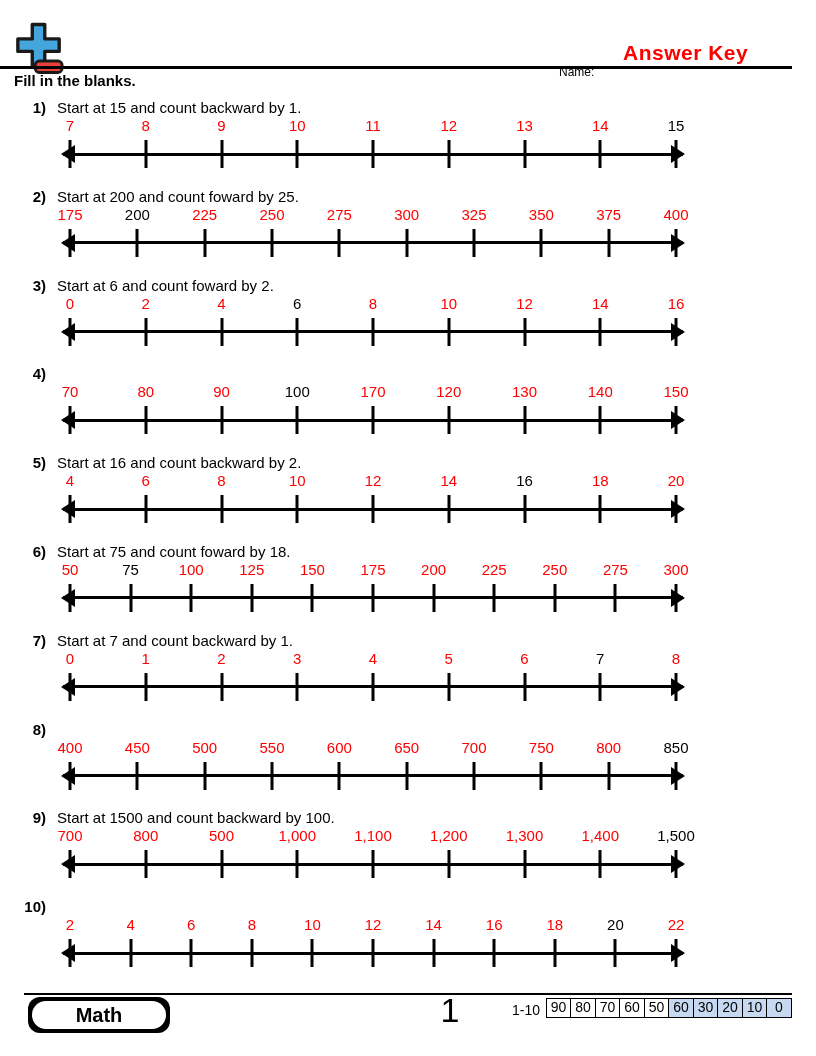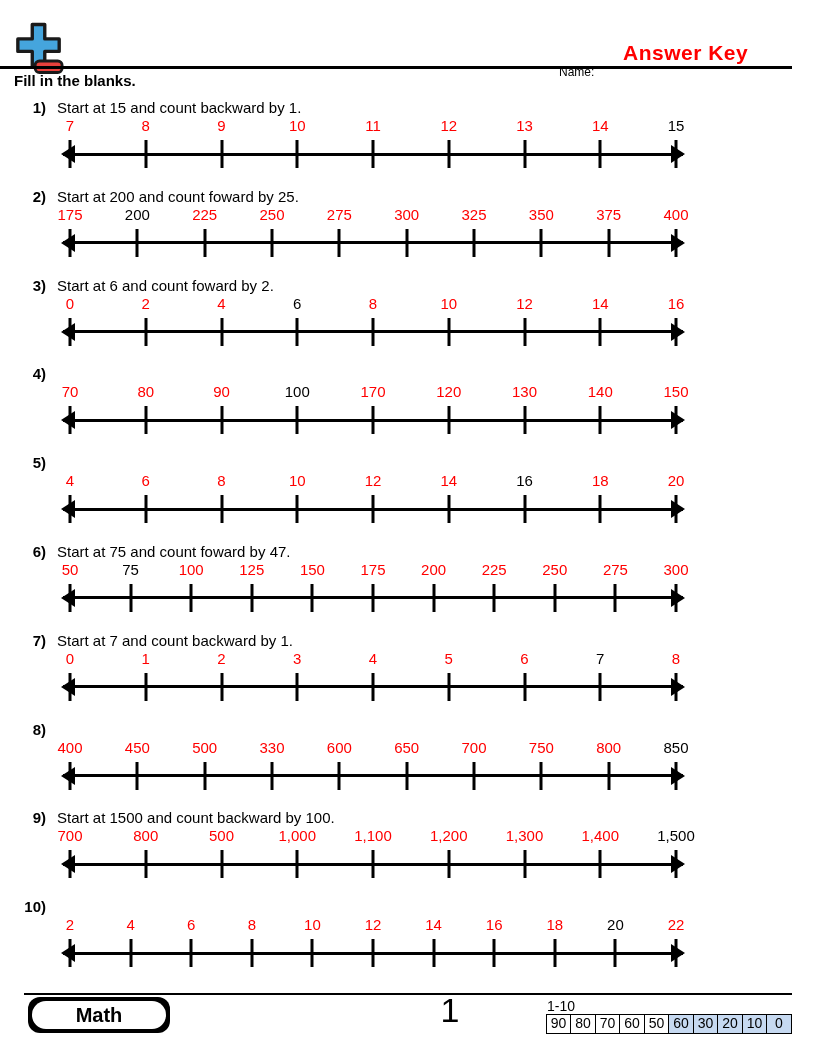--- a/index.html
+++ b/index.html
@@ -50,21 +50,21 @@
   .footer-rule { position: absolute; left: 24px; top: 993px; width: 768px; height: 2px; background: #000; }
   .math-badge { position: absolute; left: 28px; top: 997px; width: 142px; height: 36px; background: #000; border-radius: 12px; }
   .math-inner {
     position: absolute; left: 4px; right: 4px; top: 4px; bottom: 4px;
     background: #fff; border-radius: 20px;
     display: flex; align-items: center; justify-content: center;
     font-size: 20px; font-weight: bold;
   }
   .website { position: absolute; left: 180px; top: 1013px; font-size: 17px; }
   .page-num { position: absolute; left: 420px; top: 991px; width: 60px; text-align: center; font-size: 34px; }
-  .score-row { position: absolute; right: 24px; top: 998px; display: flex; align-items: flex-start; flex-direction: column; }
+  .score-row { position: absolute; right: 24px; top: 998px; display: flex; align-items: flex-end; }
   .score-label { font-size: 14px; margin-right: 7px; }
   .score-cell {
     width: 26px; height: 20px; border: 1.5px solid #000; margin-left: -1.5px;
     text-align: center; font-size: 14px; line-height: 17px; background: #fff;
   }
   .score-cell.shaded { background: #c6d9f1; }
 </style>
 </head>
 <body>
 
@@ -203,20 +203,21 @@
           <div class="nl-tick" style="left:50.000%"></div>
           <div class="nl-tick" style="left:62.500%"></div>
           <div class="nl-tick" style="left:75.000%"></div>
           <div class="nl-tick" style="left:87.500%"></div>
           <div class="nl-tick" style="left:100.000%"></div>
         </div>
       </div>
       <div class="problem">
         <div class="p-head">
           <span class="p-num">5)</span>
+          <span class="p-text">Start at 16 and count backward by 2.</span>
         </div>
         <div class="p-labels">
           <span class="lbl red" style="left:0.000%">4</span>
           <span class="lbl red" style="left:12.500%">6</span>
           <span class="lbl red" style="left:25.000%">8</span>
           <span class="lbl red" style="left:37.500%">10</span>
           <span class="lbl red" style="left:50.000%">12</span>
           <span class="lbl red" style="left:62.500%">14</span>
           <span class="lbl" style="left:75.000%">16</span>
           <span class="lbl red" style="left:87.500%">18</span>
@@ -233,21 +234,21 @@
           <div class="nl-tick" style="left:50.000%"></div>
           <div class="nl-tick" style="left:62.500%"></div>
           <div class="nl-tick" style="left:75.000%"></div>
           <div class="nl-tick" style="left:87.500%"></div>
           <div class="nl-tick" style="left:100.000%"></div>
         </div>
       </div>
       <div class="problem">
         <div class="p-head">
           <span class="p-num">6)</span>
-          <span class="p-text">Start at 75 and count foward by 47.</span>
+          <span class="p-text">Start at 75 and count foward by 18.</span>
         </div>
         <div class="p-labels">
           <span class="lbl red" style="left:0.000%">50</span>
           <span class="lbl" style="left:10.000%">75</span>
           <span class="lbl red" style="left:20.000%">100</span>
           <span class="lbl red" style="left:30.000%">125</span>
           <span class="lbl red" style="left:40.000%">150</span>
           <span class="lbl red" style="left:50.000%">175</span>
           <span class="lbl red" style="left:60.000%">200</span>
           <span class="lbl red" style="left:70.000%">225</span>
@@ -304,21 +305,21 @@
         </div>
       </div>
       <div class="problem">
         <div class="p-head">
           <span class="p-num">8)</span>
         </div>
         <div class="p-labels">
           <span class="lbl red" style="left:0.000%">400</span>
           <span class="lbl red" style="left:11.111%">450</span>
           <span class="lbl red" style="left:22.222%">500</span>
-          <span class="lbl red" style="left:33.333%">330</span>
+          <span class="lbl red" style="left:33.333%">550</span>
           <span class="lbl red" style="left:44.444%">600</span>
           <span class="lbl red" style="left:55.556%">650</span>
           <span class="lbl red" style="left:66.667%">700</span>
           <span class="lbl red" style="left:77.778%">750</span>
           <span class="lbl red" style="left:88.889%">800</span>
           <span class="lbl" style="left:100.000%">850</span>
         </div>
         <div class="p-line">
           <div class="nl-bar"></div>
           <div class="nl-arrow-left"></div>

